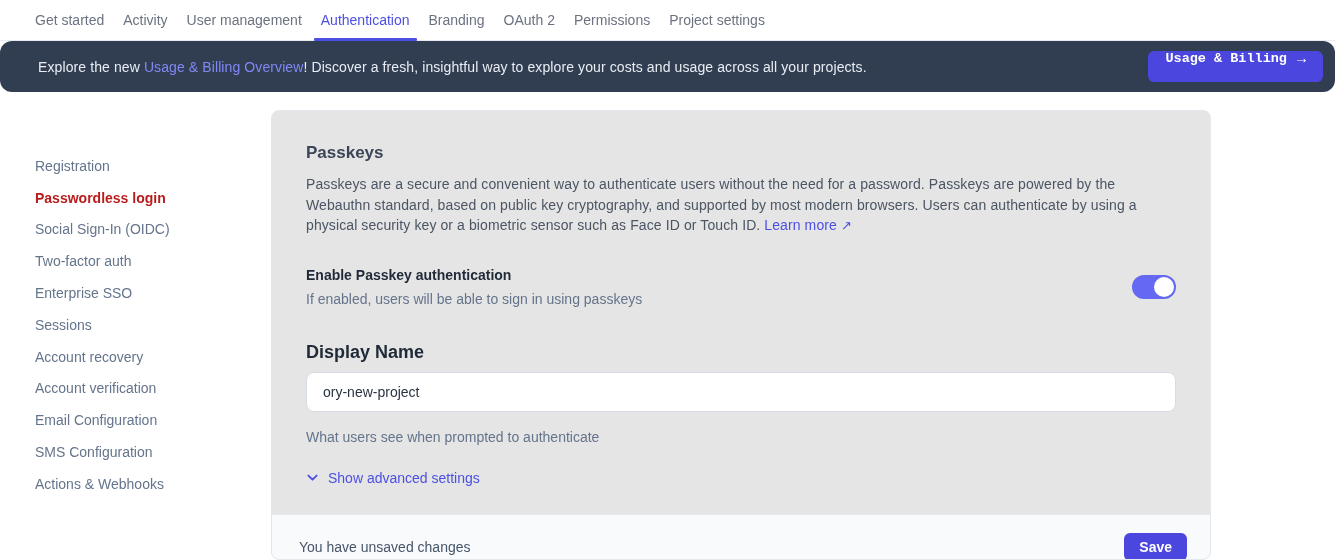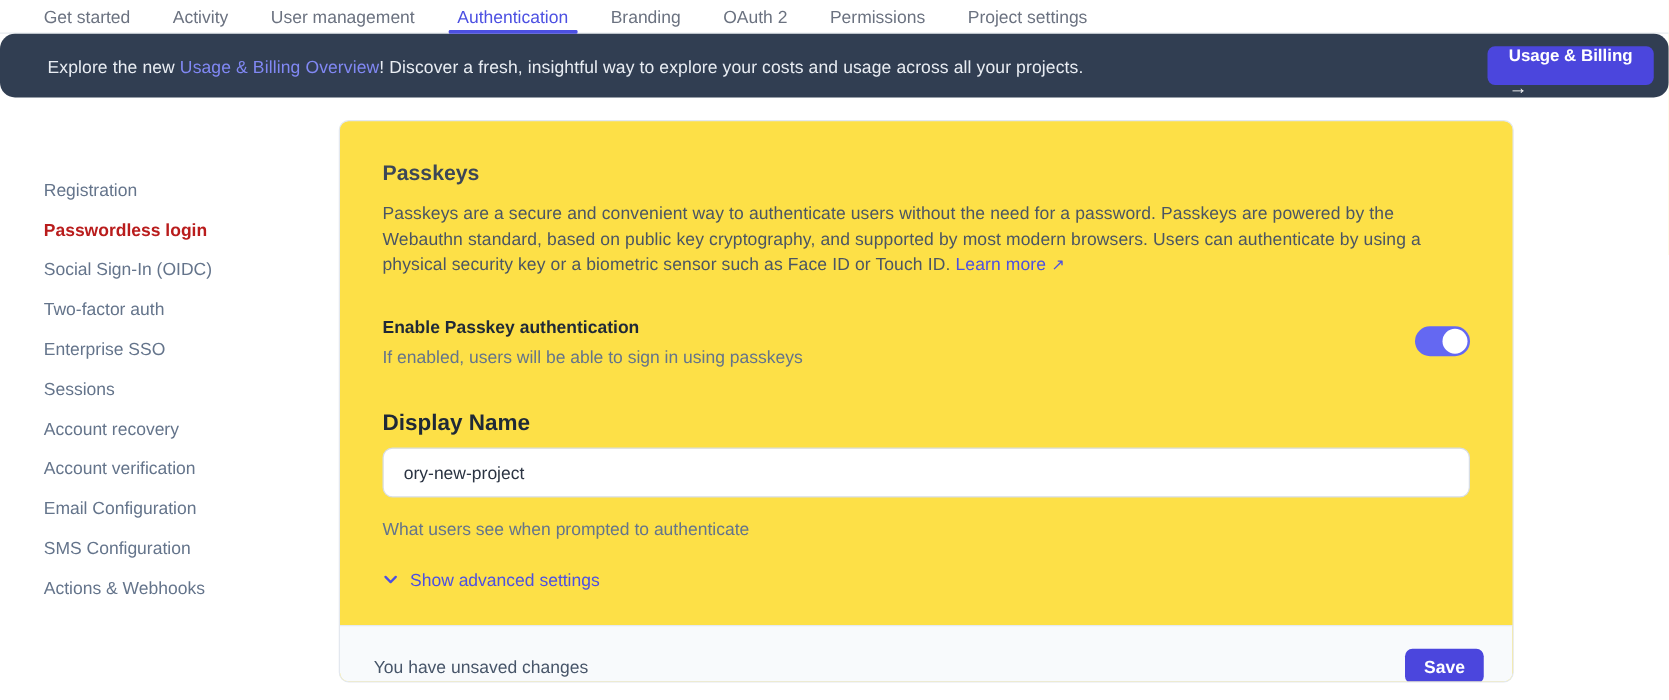--- a/index.html
+++ b/index.html
@@ -5,22 +5,22 @@
   * { margin:0; padding:0; box-sizing:border-box; }
   html,body { width:1335px; height:560px; }
   body {
     font-family:"Liberation Sans","DejaVu Sans",sans-serif;
     background:#ffffff; color:#374151; overflow:hidden;
   }
   .page { position:relative; width:1335px; height:560px; background:#fff; }
 
   
   .topnav {
-    height:27px; background:#fff; border-bottom:1px solid #e8ebf0;
-    display:flex; align-items:stretch; padding-left:35px; gap:34px;
+    height:41px; background:#fff; border-bottom:1px solid #e8ebf0;
+    display:flex; align-items:stretch; padding-left:35px; gap:19px;
   }
   .topnav .tab {
     display:flex; align-items:center; font-size:14px; color:#6b7280;
     position:relative; cursor:pointer; white-space:nowrap;
   }
   .topnav .tab.active { color:#4c50e2; }
   .topnav .tab.active::after {
     content:""; position:absolute; left:-7px; right:-7px; bottom:-1px;
     height:3px; background:#4c50e2; border-radius:1px;
   }
@@ -28,39 +28,39 @@
   
   .banner {
     height:51px; background:#313e52; display:flex; align-items:center;
     padding:0 12px 0 38px;
     border-radius:12px;
   }
   .banner-text { flex:1; font-size:14px; color:#e9edf3; letter-spacing:.1px; }
   .banner-text .banner-link { color:#8188f4; cursor:pointer; }
   .banner-btn {
     background:#4b46dd; color:#fff; border:none; cursor:pointer;
-    font-family:Liberation Sans, sans-serif; font-size:13.5px; font-weight:bold;
+    font-family:Liberation Mono, monospace; font-size:13.5px; font-weight:bold;
     padding:0 17px; height:31px; border-radius:6px;
-    display:flex; align-items:flex-start; gap:10px;flex-direction:column;
+    display:flex; align-items:flex-start; gap:10px;
   }
   .banner-btn .arrow { font-size:15px; font-weight:normal; }
 
   
   .content { position:relative; height:468px; }
 
   .sidebar { position:absolute; left:35px; top:58px; width:220px; }
   .sidebar .side-item {
     height:31.8px; display:flex; align-items:center;
     font-size:14px; color:#64748b; cursor:pointer; white-space:nowrap;
   }
   .sidebar .side-item.active { color:#b91c1c; font-weight:bold; }
 
   .card {
     position:absolute; left:271px; top:18px; width:940px; height:450px;
-    background:#fde047; border:1px solid #e3e8ef; border-radius:8px;
+    background:#e5e5e5; border:1px solid #e3e8ef; border-radius:8px;
     overflow:hidden;
   }
   .card-body { padding:30px 34px 0 34px; }
 
   .card-title { font-size:17px; font-weight:bold; color:#3c4657; line-height:24px; }
 
   .card-desc {
     margin-top:9px; font-size:14px; line-height:20.5px; color:#4b5563;
     letter-spacing:.1px;
   }

